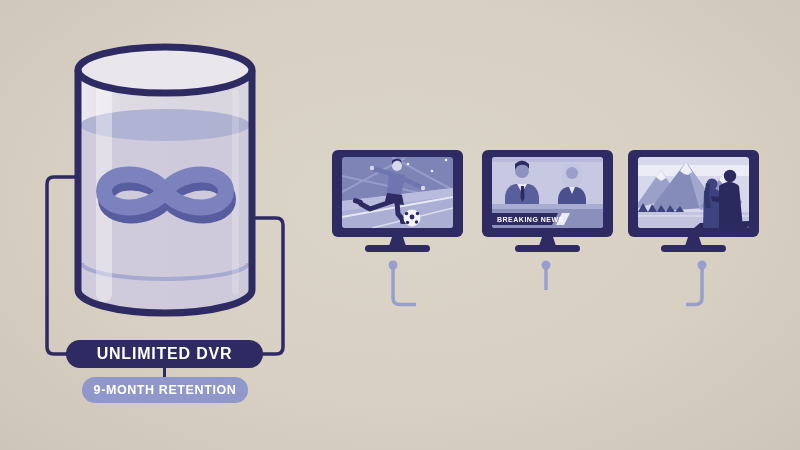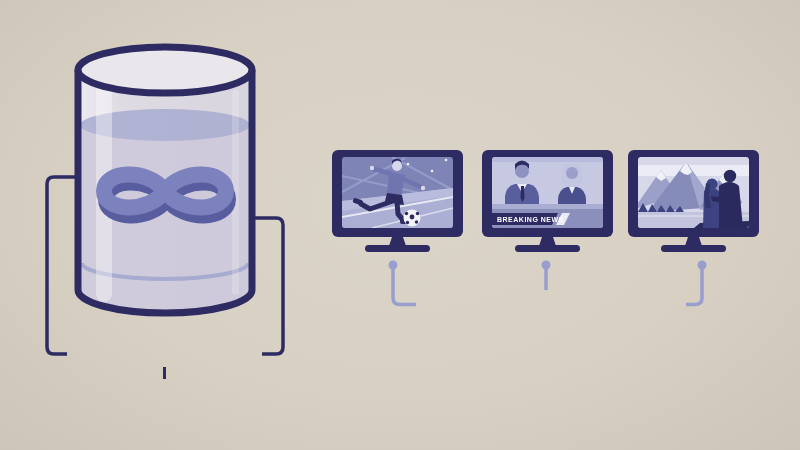--- a/index.html
+++ b/index.html
@@ -184,14 +184,16 @@
     <g stroke="#989ecd" fill="none" stroke-width="3.5">
       <circle cx="393" cy="265" r="4.5" fill="#989ecd" stroke="none"></circle>
       <path d="M393 269 V298 Q393 304.5 400 304.5 H416"></path>
       <circle cx="546" cy="265" r="4.5" fill="#989ecd" stroke="none"></circle>
       <path d="M546 269 V290"></path>
       <circle cx="702" cy="265" r="4.5" fill="#989ecd" stroke="none"></circle>
       <path d="M702 269 V298 Q702 304.5 695 304.5 H686"></path>
     </g>
   </svg>
 
+  <div class="pill pill-dark pill-unlimited">UNLIMITED DVR</div>
+  <div class="pill pill-light pill-retention">9-MONTH RETENTION</div>
 
 </div>
 
 </body></html>

